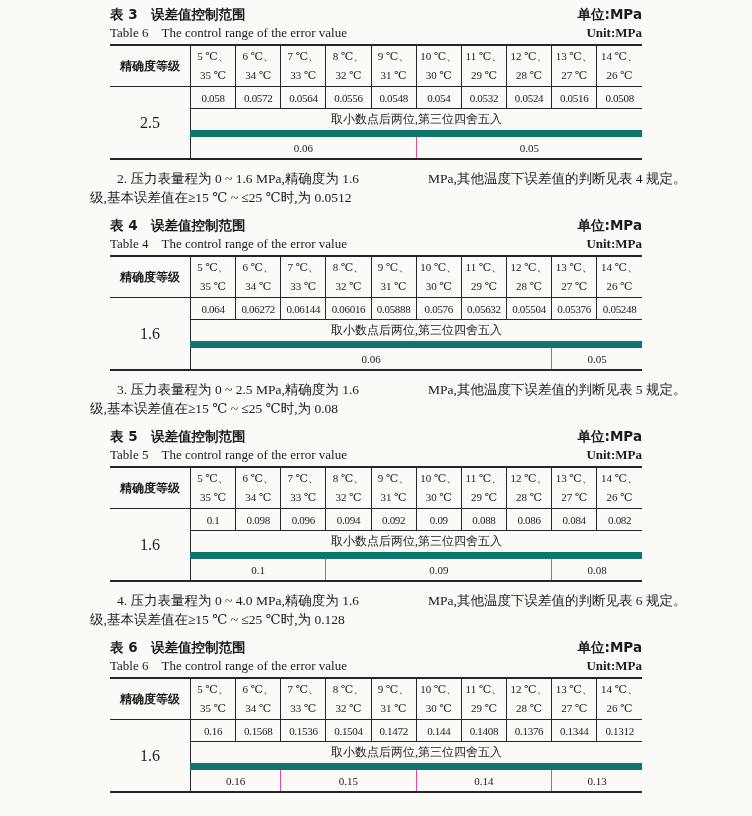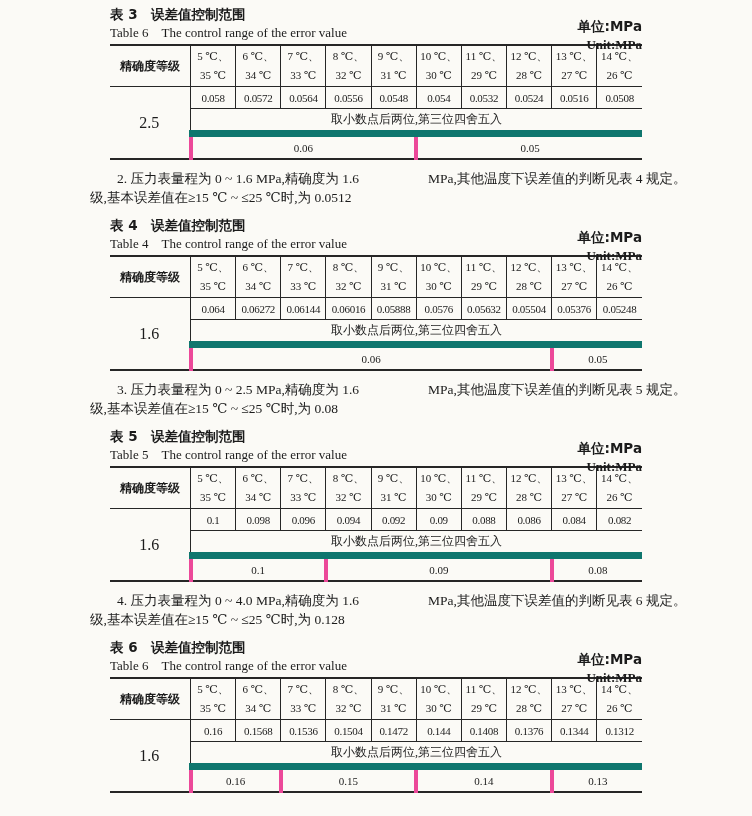--- a/index.html
+++ b/index.html
@@ -9,41 +9,41 @@
     font-family:"Liberation Serif","DejaVu Serif",serif;
     overflow:hidden;
   }
   .sheet { padding-top:5px; }
 
   
   .cap-row { position:relative; width:532px; margin:0 auto; text-align:left; white-space:nowrap; }
   .cap-row.zh { margin-top:0; font-family:"DejaVu Sans","Liberation Sans",sans-serif;
                 font-weight:bold; font-size:13.5px; line-height:18px; }
   .cap-row.en { font-size:13px; line-height:19px; }
-  .cap-row .unit { position:absolute; right:0; top:12px; }
+  .cap-row .unit { position:absolute; right:0; top:0; }
   .cap-row.en .unit { font-weight:bold; }
   .first .cap-row.zh { margin-top:0; }
 
   
   table.jtable {
     width:532px; margin:2px auto 0; border-collapse:collapse; table-layout:fixed;
     border-top:2px solid #262626; border-bottom:2px solid #262626;
     font-size:11px;
   }
   table.jtable td { padding:0; text-align:center; vertical-align:middle; }
   td.rowhead {
     width:80px; height:40px; font-size:12px;
     font-family:"DejaVu Sans","Liberation Sans",sans-serif; font-weight:bold;
     border-bottom:1px solid #262626;
   }
   td.th { height:40px; line-height:19px; border-left:1px solid #262626; border-bottom:1px solid #262626; font-size:11px; }
   td.acc { border-right:1px solid #262626; font-size:16px; }
   td.val { height:21px; border-left:1px solid #262626; border-bottom:1px solid #262626; letter-spacing:-0.3px; }
   td.note { height:21px; border-bottom:7px solid #0f766e; font-size:12px; }
-  td.grp { height:21px; border-left:4px solid #ec4899; }
+  td.grp { height:21px; border-left:1px solid #ec4899; }
 
   
   .para { display:flex; width:644px; margin:9px auto 9px 52px; font-size:13.5px; line-height:19px; }
   .para .colL { width:312px; margin-right:26px;margin-left:38px; }
   .para .colL .l1 { text-indent:2em; white-space:nowrap; }
   .para .colL .l2 { white-space:nowrap; }
   .para .colR { flex:1; white-space:nowrap; }
 </style>
 </head>
 <body>

